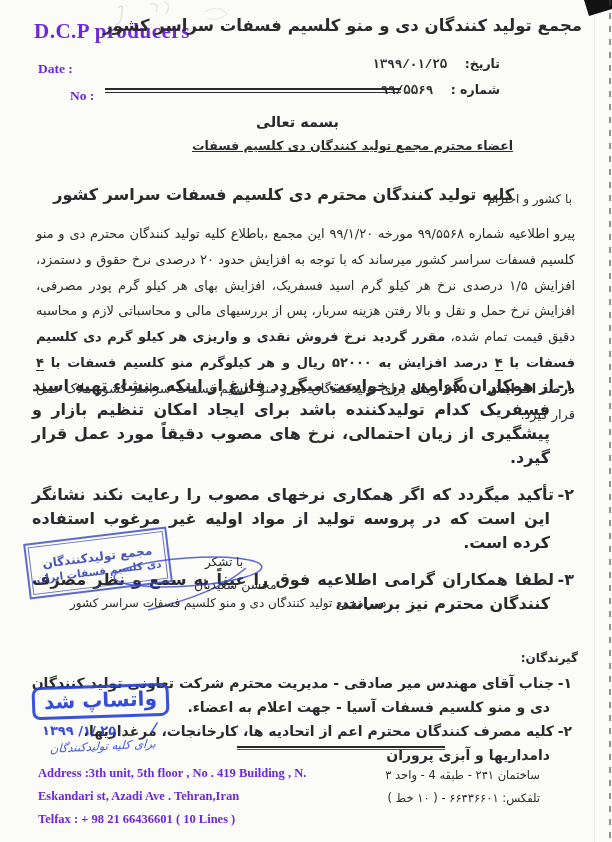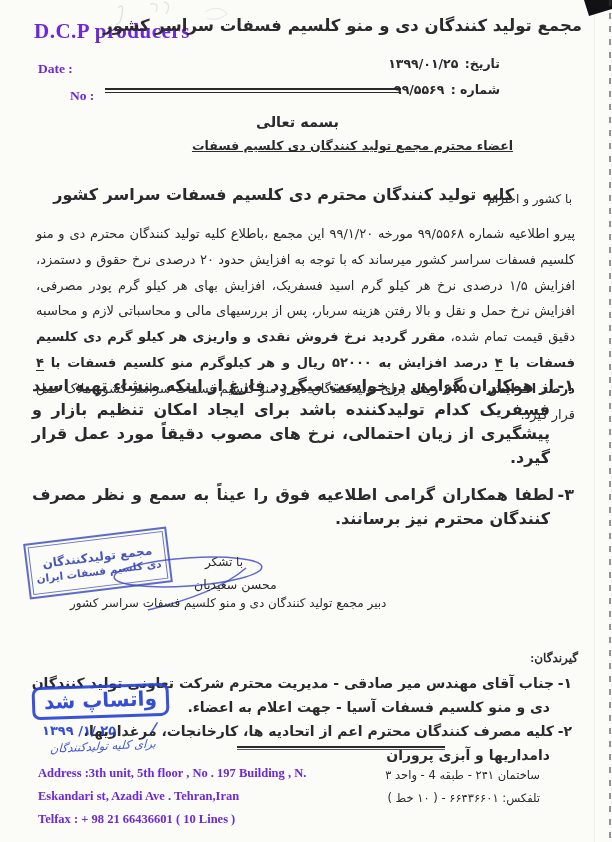--- a/index.html
+++ b/index.html
@@ -15,21 +15,21 @@
   .u { border-bottom:1.5px solid #2b2b2e; padding-bottom:0px; }
   .b { font-weight:bold; }
 
   
   #org-en { left:34px; top:19px; font-size:21px; letter-spacing:0.5px; }
   #org-fa { right:30px; top:16px; font-size:16.5px; font-weight:bold; }
   #date-label-en { left:38px; top:61px; font-size:13.5px; }
   #no-label-en   { left:38px; top:88px; font-size:13.5px;margin-left:32px; }
   #date-row { right:112px; top:56px; font-size:12.5px; font-weight:bold; }
   #no-row   { right:112px; top:82px; font-size:12.5px; font-weight:bold; }
-  #date-row .val, #no-row .val { margin-right:2px; }
+  #date-row .val, #no-row .val { margin-right:13px;font-family:Liberation Mono, monospace; }
   #header-rule { left:105px; top:88px; width:296px; height:5px;
     border-top:2.5px solid #2a2a2d; border-bottom:1.5px solid #2a2a2d; }
 
   
   #bismillah { left:256px; top:114px; font-size:14.5px; font-weight:bold; }
   #to1 { right:99px; top:138px; font-size:12.5px; font-weight:bold;text-decoration:underline; }
   #to2 { right:98px; top:161px; font-size:16px; font-weight:bold;margin-top:24px; }
   #salutation { right:40px; top:192px; font-size:12px; }
 
   
@@ -62,21 +62,21 @@
     padding:0px 9px 3px 9px; color:rgba(40,67,214,.95);
     font-size:20px; font-weight:bold; }
   #hw-date { left:42px; top:723px; color:rgba(36,62,210,.92); font-weight:bold;
     font-size:13px; direction:ltr; letter-spacing:1px;text-align:right; }
   #hw-slash { left:152px; top:719px; color:rgba(36,62,210,.85); font-size:14px;
     transform:rotate(14deg); font-weight:bold;}
   #hw-note { left:50px; top:739px; color:rgba(36,62,210,.85); font-size:11.5px;
     font-style:italic; transform:rotate(-3deg) skewX(-6deg); }
 
   
-  #recipients-heading { right:34px; top:651px; font-size:12px; font-weight:bold;font-family:Liberation Serif, serif; }
+  #recipients-heading { right:34px; top:651px; font-size:12px; font-weight:bold; }
   #recipients { left:30px; right:40px; top:671px; font-size:14px; line-height:24px; }
   .rcpt { padding-right:22px; text-indent:-22px; font-weight:bold; }
   .rcpt .num { display:inline-block; width:18px; text-indent:0; }
 
   
   #footer-rule { left:237px; top:746px; width:208px; height:4px;
     border-top:2.5px solid #2a2a2d; border-bottom:1px solid #55555a; }
   #footer-en { left:38px; top:762px; font-size:12.5px; line-height:23px; }
   #footer-fa { right:72px; top:764px; font-size:11.5px; line-height:23px; text-align:right; }
 
@@ -124,20 +124,23 @@
 
   <div id="para" class="abs fa">
     <span>پیرو اطلاعیه شماره ۹۹/۵۵۶۸ مورخه ۹۹/۱/۲۰ این مجمع ،باطلاع کلیه تولید کنندگان محترم دی و منو کلسیم فسفات سراسر کشور میرساند که با توجه به افزایش حدود ۲۰ درصدی نرخ حقوق و دستمزد، افزایش ۱/۵ درصدی نرخ هر کیلو گرم اسید فسفریک، افزایش بهای هر کیلو گرم پودر مصرفی، افزایش نرخ حمل و نقل و بالا رفتن هزینه سربار، پس از بررسیهای مالی و محاسباتی لازم و محاسبه دقیق قیمت تمام شده، </span><span class="b">مقرر گردید نرخ فروش نقدی و واریزی هر کیلو گرم دی کلسیم فسفات با </span><span class="b u">۴</span><span class="b"> درصد افزایش به ۵۲۰۰۰ ریال و هر کیلوگرم منو کلسیم فسفات با </span><span class="b u">۴</span><span class="b"> درصد افزایش ۶۱۵۰۰ ریال</span><span> برای تولیدکنندگان دی و منو کلسیم فسفات سراسر کشور ملاک عمل قرار گیرد.</span>
   </div>
 
   <div id="items" class="abs fa">
     <div class="item">
       <span class="num">۱-</span><span>از همکاران گرامی درخواست میگردد فارغ از اینکه منشاء تهیه اسید فسفریک کدام تولیدکننده باشد برای ایجاد امکان تنظیم بازار و پیشگیری از زیان احتمالی، نرخ های مصوب دقیقاً مورد عمل قرار گیرد.</span>
     </div>
     <div class="item">
+      <span class="num">۲-</span><span>تأکید میگردد که اگر همکاری نرخهای مصوب را رعایت نکند نشانگر این است که در پروسه تولید از مواد اولیه غیر مرغوب استفاده کرده است.</span>
+    </div>
+    <div class="item">
       <span class="num">۳-</span><span>لطفا همکاران گرامی اطلاعیه فوق را عیناً به سمع و نظر مصرف کنندگان محترم نیز برسانند.</span>
     </div>
   </div>
 
   <div id="assoc-stamp" class="abs">
     <div class="inner fa">
       <div class="l1">مجمع تولیدکنندگان</div>
       <div class="l2">دی کلسیم فسفات ایران</div>
     </div>
   </div>
@@ -159,21 +162,21 @@
     </div>
   </div>
 
   <div id="wa-stamp" class="abs fa">واتساپ شد</div>
   <div id="hw-date" class="abs">۱۳۹۹ /۱/ ۲۵</div>
   <div id="hw-slash" class="abs">/</div>
   <div id="hw-note" class="abs fa">برای کلیه تولیدکنندگان</div>
 
   <div id="footer-rule" class="abs"></div>
   <div id="footer-en" class="abs en-serif">
-    <div>Address :3th unit, 5th  floor , No . 197 Building ,  N.</div>
+    <div>Address :3th unit, 5th  floor , No . 419 Building ,  N.</div>
     <div>Eskandari st, Azadi Ave . Tehran,Iran</div>
     <div>Telfax : + 98  21  66436601 ( 10 Lines )</div>
   </div>
   <div id="footer-fa" class="abs fa">
     <div>ساختمان ۲۴۱ - طبقه 4 - واحد ۳</div>
     <div>تلفکس: ۶۶۴۳۶۶۰۱   - ( ۱۰ خط )</div>
   </div>
 
 </div>
 

